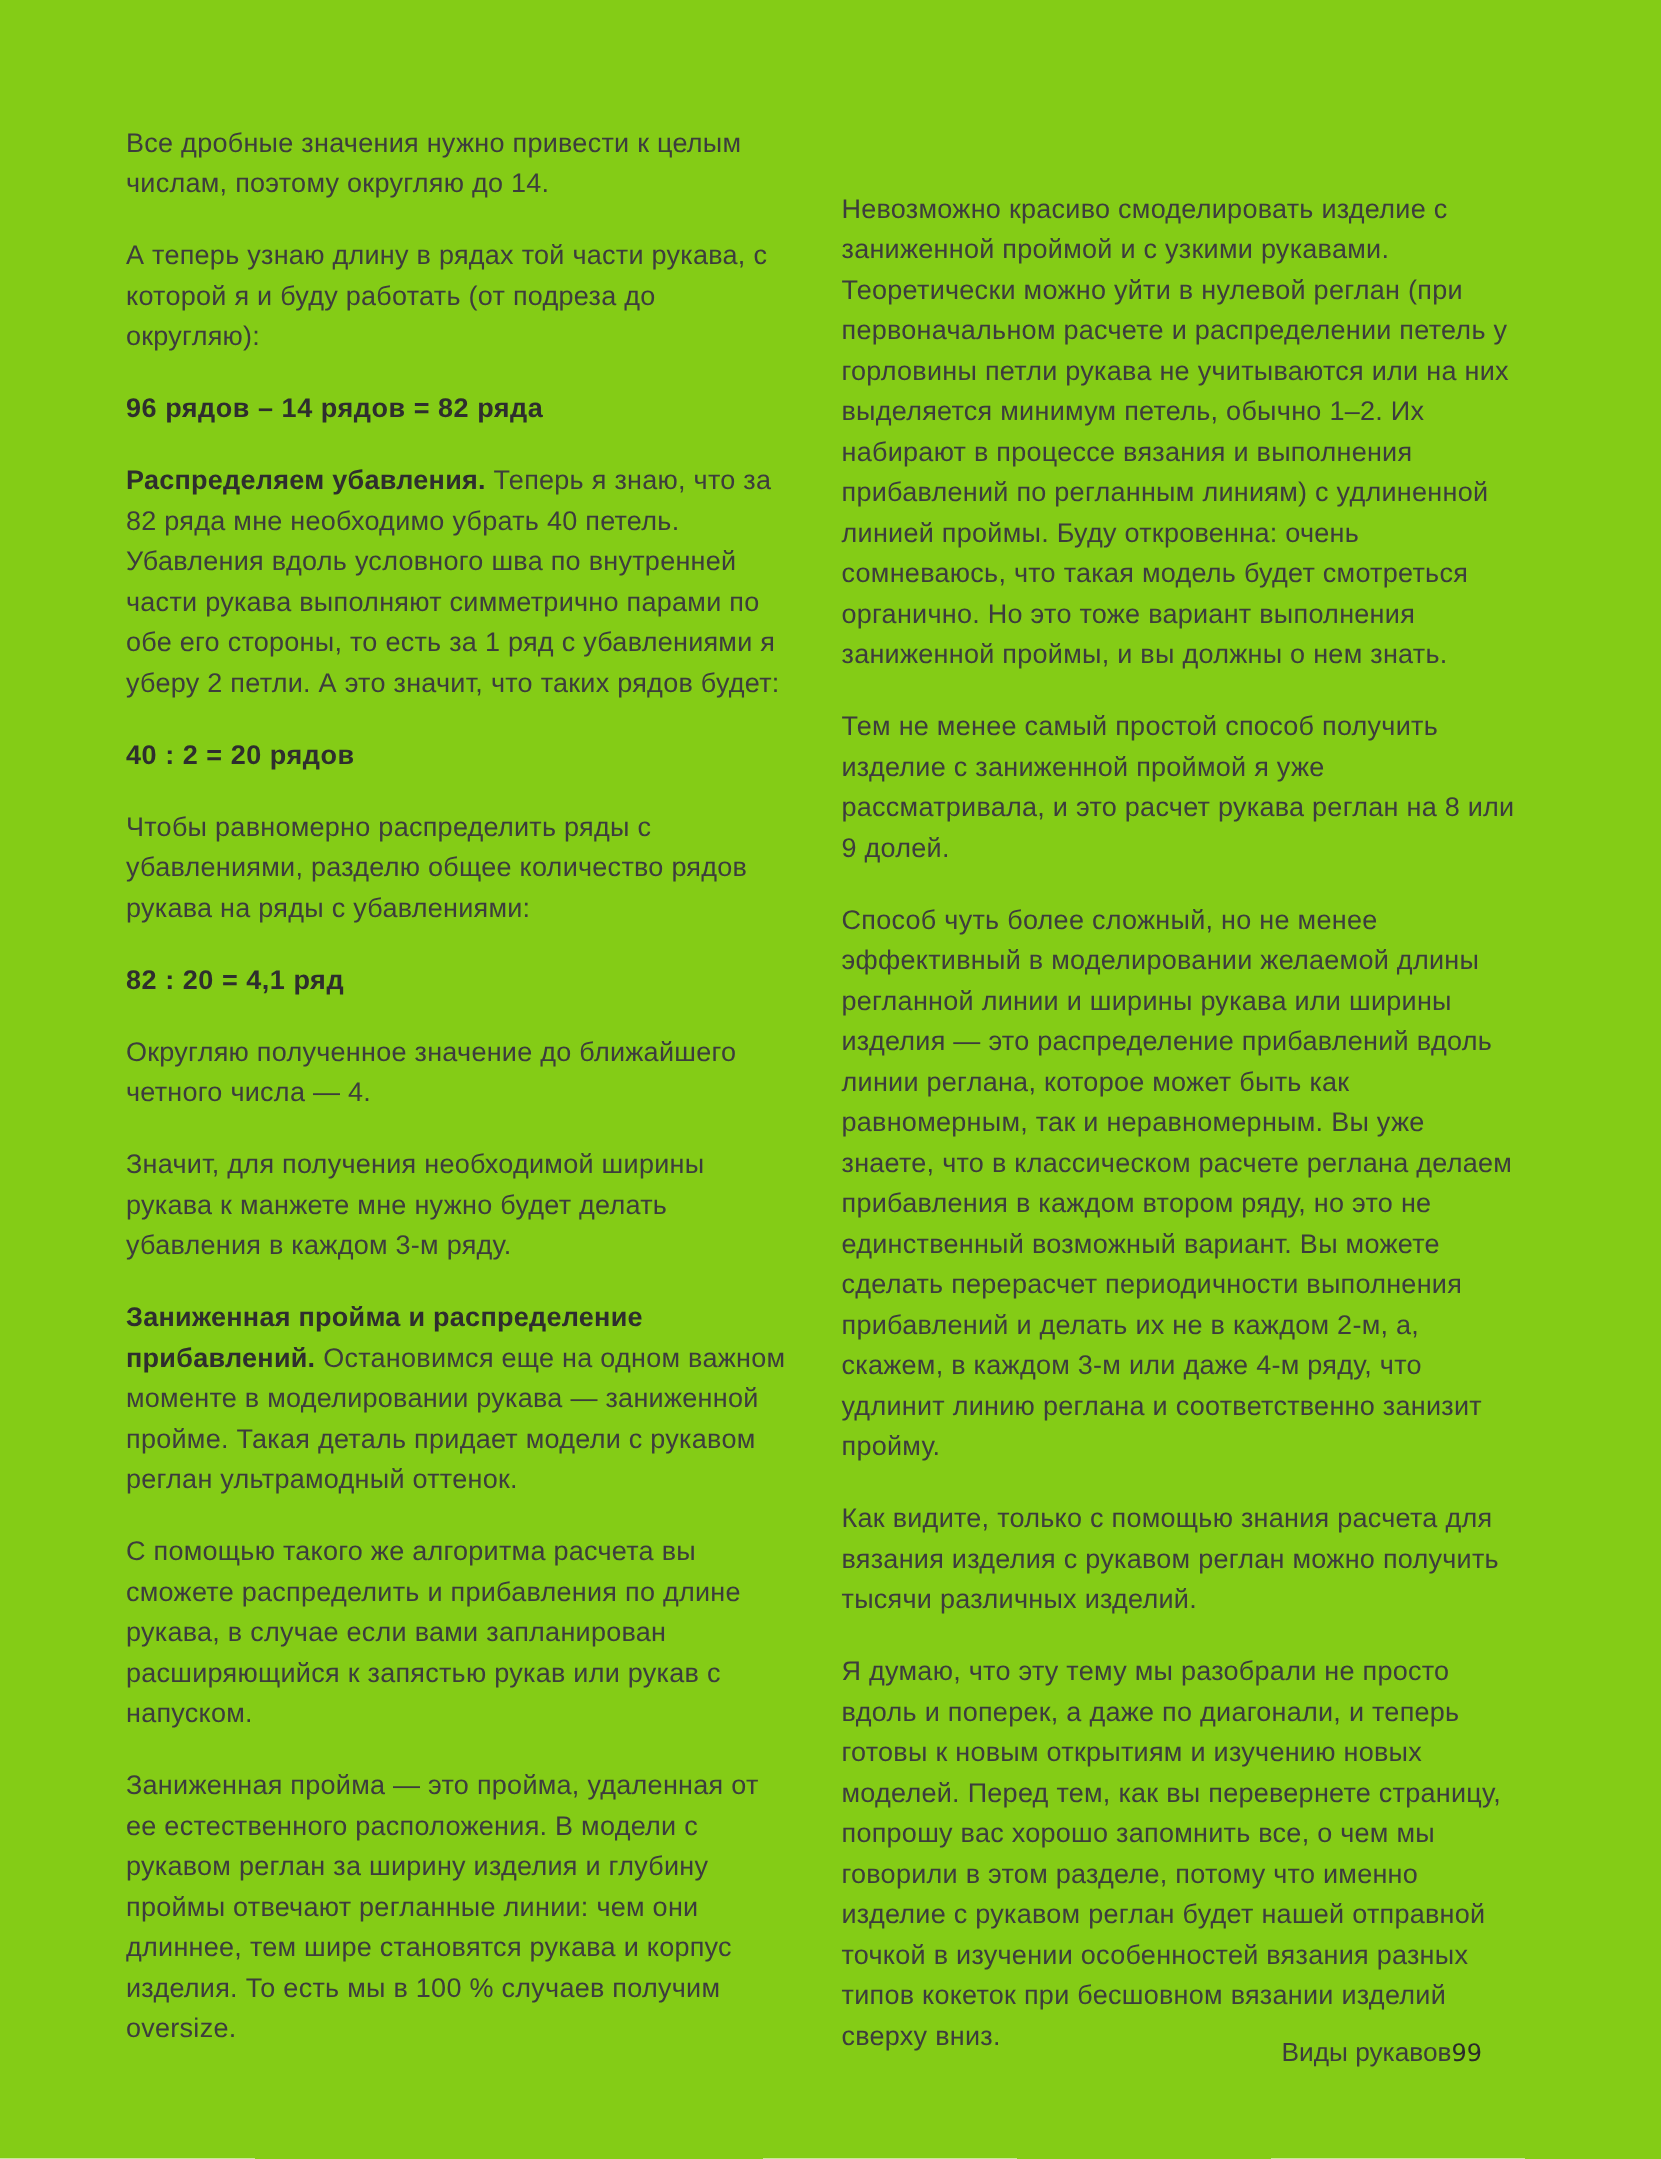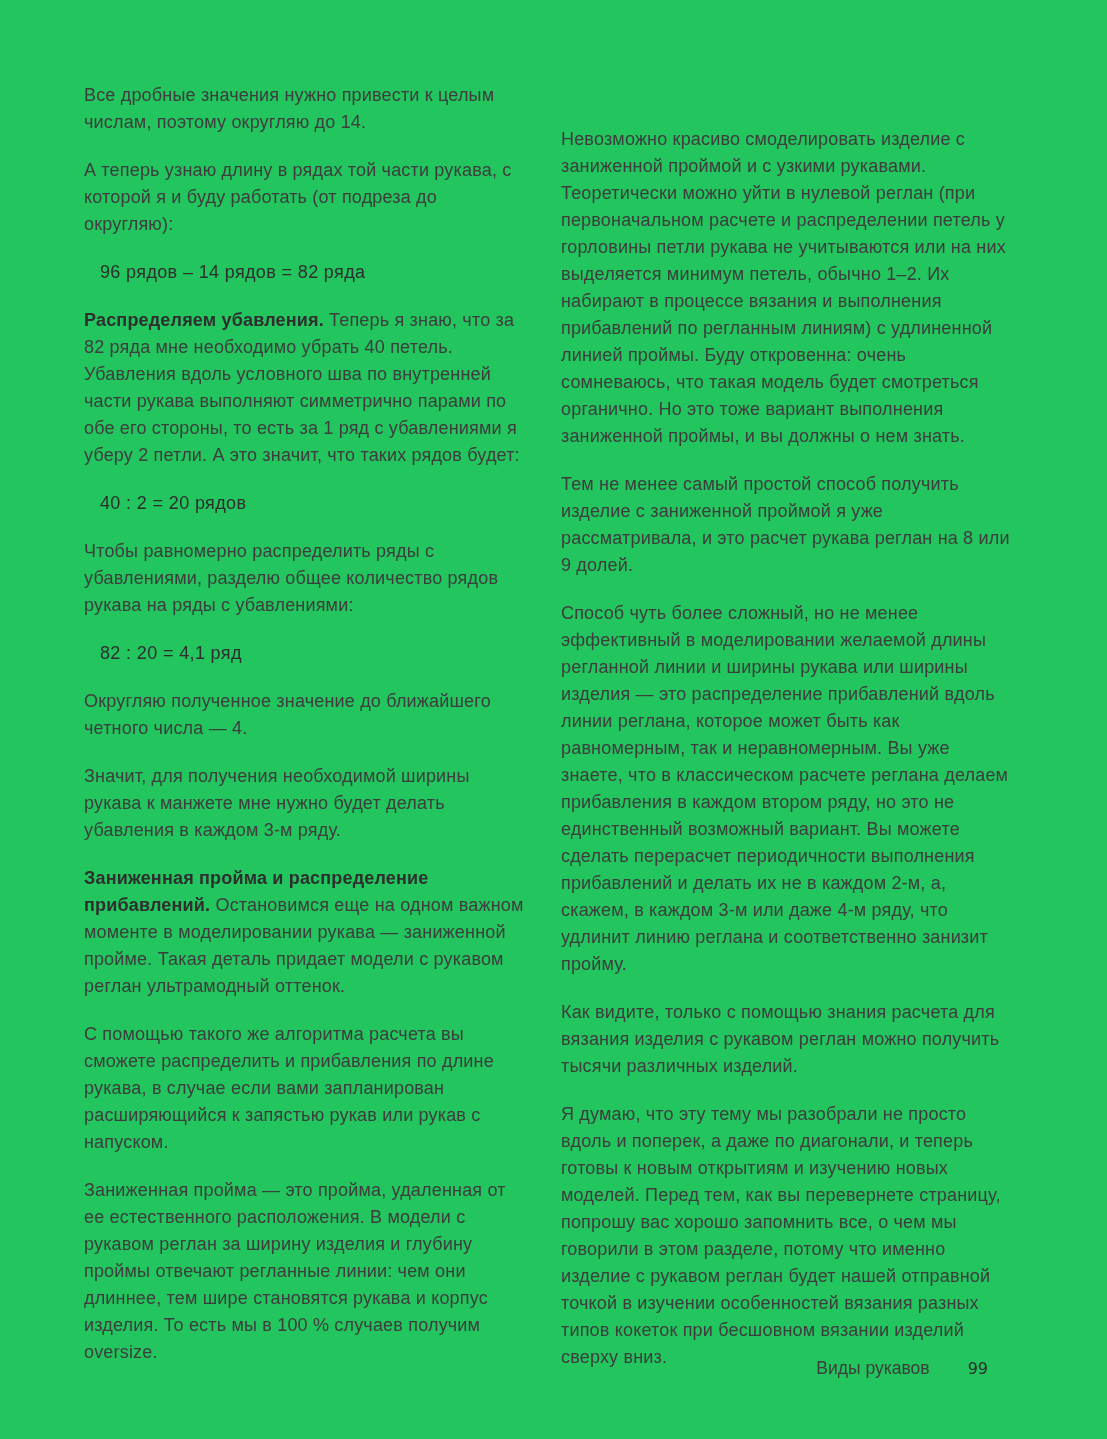--- a/index.html
+++ b/index.html
@@ -4,21 +4,21 @@
 <style>
   html, body {
     margin: 0;
     padding: 0;
     background: #ffffff;
   }
   .page {
     position: relative;
     width: 1107px;
     height: 1439px;
-    background: #22c55e;
+    background: #84cc16;
     overflow: hidden;
     font-family: "Liberation Sans", sans-serif;
     color: #3d3d3d;
   }
   .columns {
     position: absolute;
     left: 84px;
     top: 82px;
     display: flex;
     gap: 37px;
@@ -32,32 +32,31 @@
   .col.left  { width: 440px; }
   .col.right { width: 450px; margin-top: 44px; }
   .para {
     margin: 0 0 21px 0;
   }
   .para b, .lead {
     font-weight: 700;
     color: #2e2e2e;
   }
   .formula {
-    margin: 0 0 21px 16px;
-    font-weight: 400;
+    margin: 0 0 21px 0;
+    font-weight: 700;
     color: #2e2e2e;
     letter-spacing: 0.02em;
   }
   .footer {
     position: absolute;
     right: 119px;
     bottom: 60px;
     display: flex;
     align-items: baseline;
-    gap: 38px;
   }
   .running-title {
     font-size: 17.5px;
     color: #3d3d3d;
   }
   .page-number {
     font-family: "DejaVu Sans", sans-serif;
     font-size: 16px;
     color: #2a2a2a;
   }

